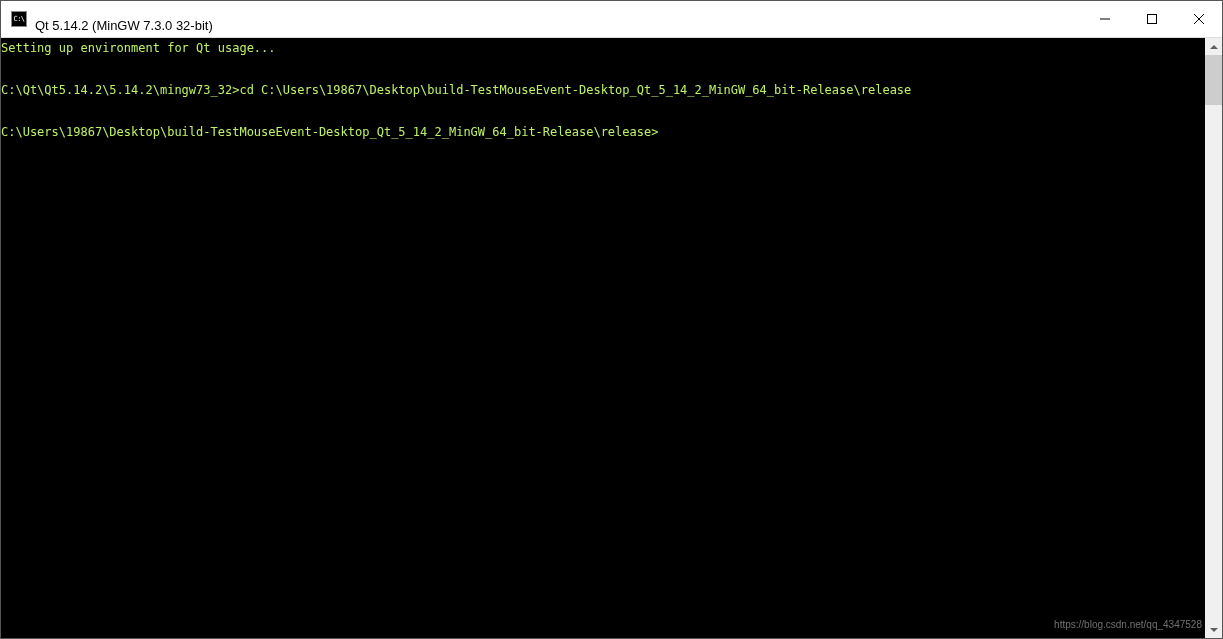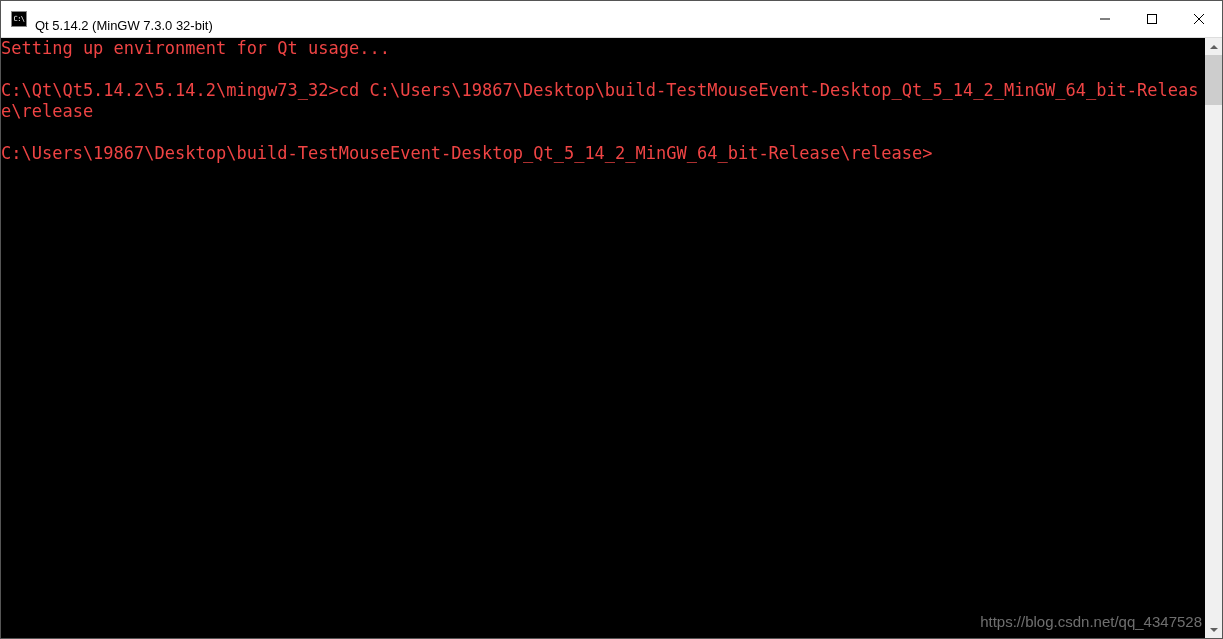--- a/index.html
+++ b/index.html
@@ -73,23 +73,23 @@
     .client-area {
       flex: 1;
       display: flex;
       background: #000;
       position: relative;
       min-height: 0;
     }
     .terminal {
       flex: 1;
       background: #000;
-      color: #ef4444;
+      color: #bef264;
       font-family: "NSimSun", "SimSun", "Consolas", monospace;
-      font-size: 17px;
+      font-size: 12px;
       line-height: 21px;
       padding: 0;
       white-space: pre-wrap;
       word-break: break-all;
       overflow: hidden;
       letter-spacing: 0px;
     }
     .scrollbar-track {
       width: 17px;
       background: #f0f0f0;
@@ -117,21 +117,21 @@
       left: 0;
       right: 0;
       height: 50px;
       background: #cdcdcd;
     }
     .watermark {
       position: absolute;
       bottom: 8px;
       right: 20px;
       color: rgba(200,200,200,0.55);
-      font-size: 15px;
+      font-size: 10px;
       font-family: Arial, sans-serif;
       pointer-events: none;
     }
   </style>
 </head>
 <body>
 
 <div class="window">
   <div class="titlebar">
     <div class="titlebar-icon">C:\</div>

